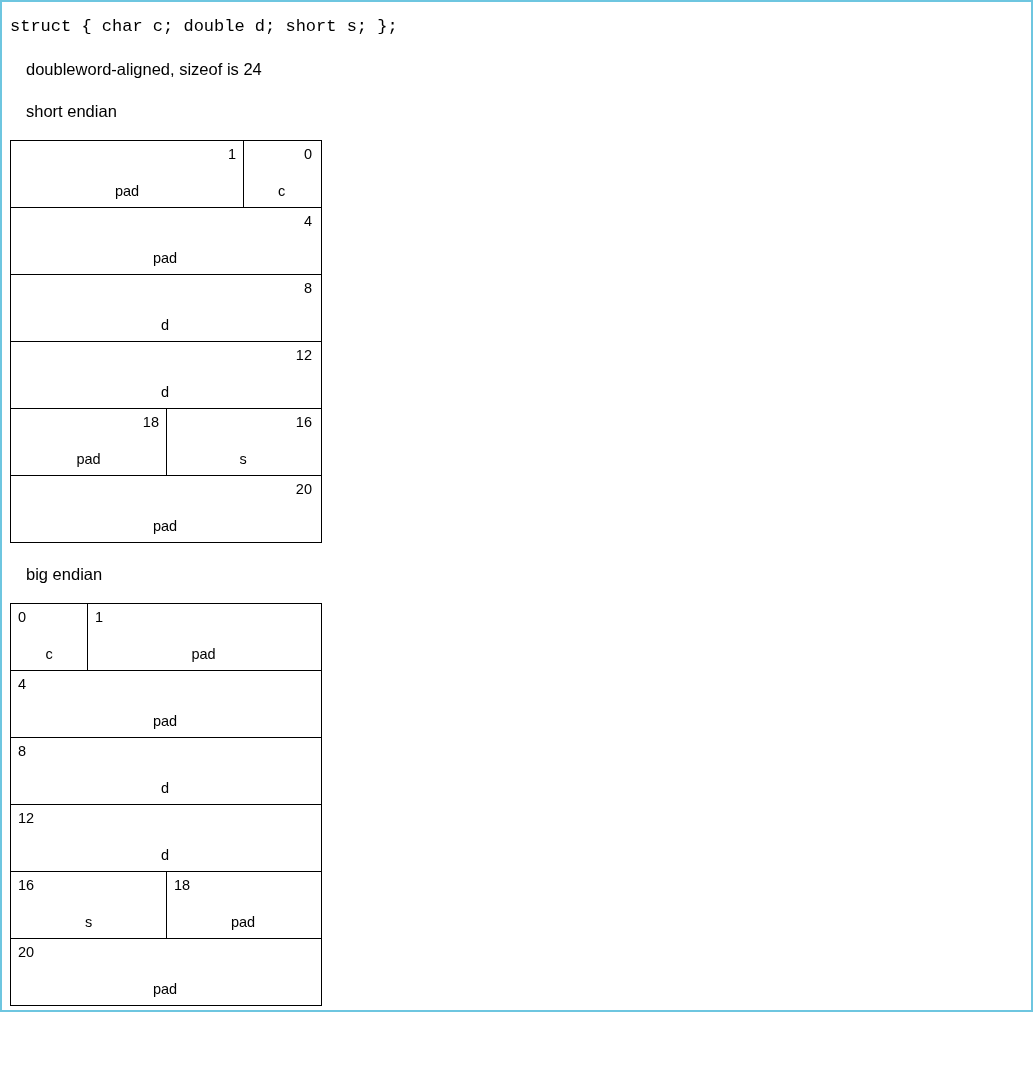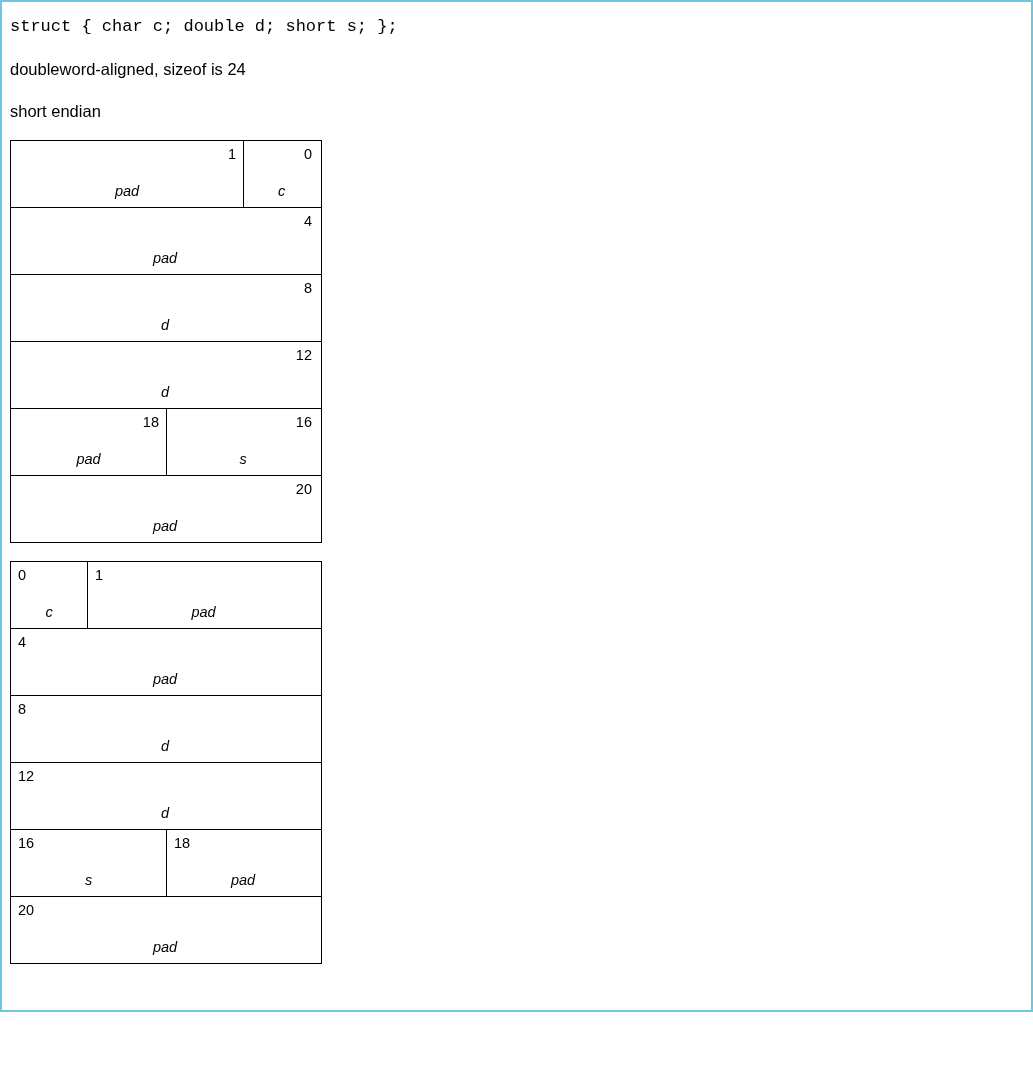--- a/index.html
+++ b/index.html
@@ -27,21 +27,21 @@
     font-family: "Liberation Mono", monospace;
     font-size: 17px;
     line-height: 22px;
     margin: 6px 0 0 0;
     white-space: pre;
   }
   .text-line {
     font-family: "Liberation Sans", sans-serif;
     font-size: 16.5px;
     line-height: 22px;
-    margin: 20px 0 0 0;
+    margin: 20px 0 0 16px;
   }
   .diagram {
     margin-top: 18px;
     margin-left: 0;
     width: 310px;
     border: 1px solid #000000;
     border-bottom: none;
     box-sizing: content-box;
     background: #ffffff;
   }
@@ -73,21 +73,20 @@
   
   .le .cell .offset {
     right: 7px;
   }
   
   .be .cell .offset {
     left: 7px;
   }
   .cell .label {
     display: block;
-    font-style: italic;
   }
 </style>
 </head>
 <body>
 
 <div class="page">
   <div class="inner">
 
     <div class="code-line">struct { char c; double d; short s; };</div>
 
@@ -135,20 +134,21 @@
           </div>
         </div>
         <div class="row">
           <div class="cell" style="width: 308px;">
             <span class="offset">20</span>
             <span class="label">pad</span>
           </div>
         </div>
       </div>
 
+    <div class="text-line">big endian</div>
 
     <div class="diagram be">
         <div class="row">
           <div class="cell" style="width: 76px;">
             <span class="offset">0</span>
             <span class="label">c</span>
           </div>
           <div class="cell" style="width: 232px;">
             <span class="offset">1</span>
             <span class="label">pad</span>

